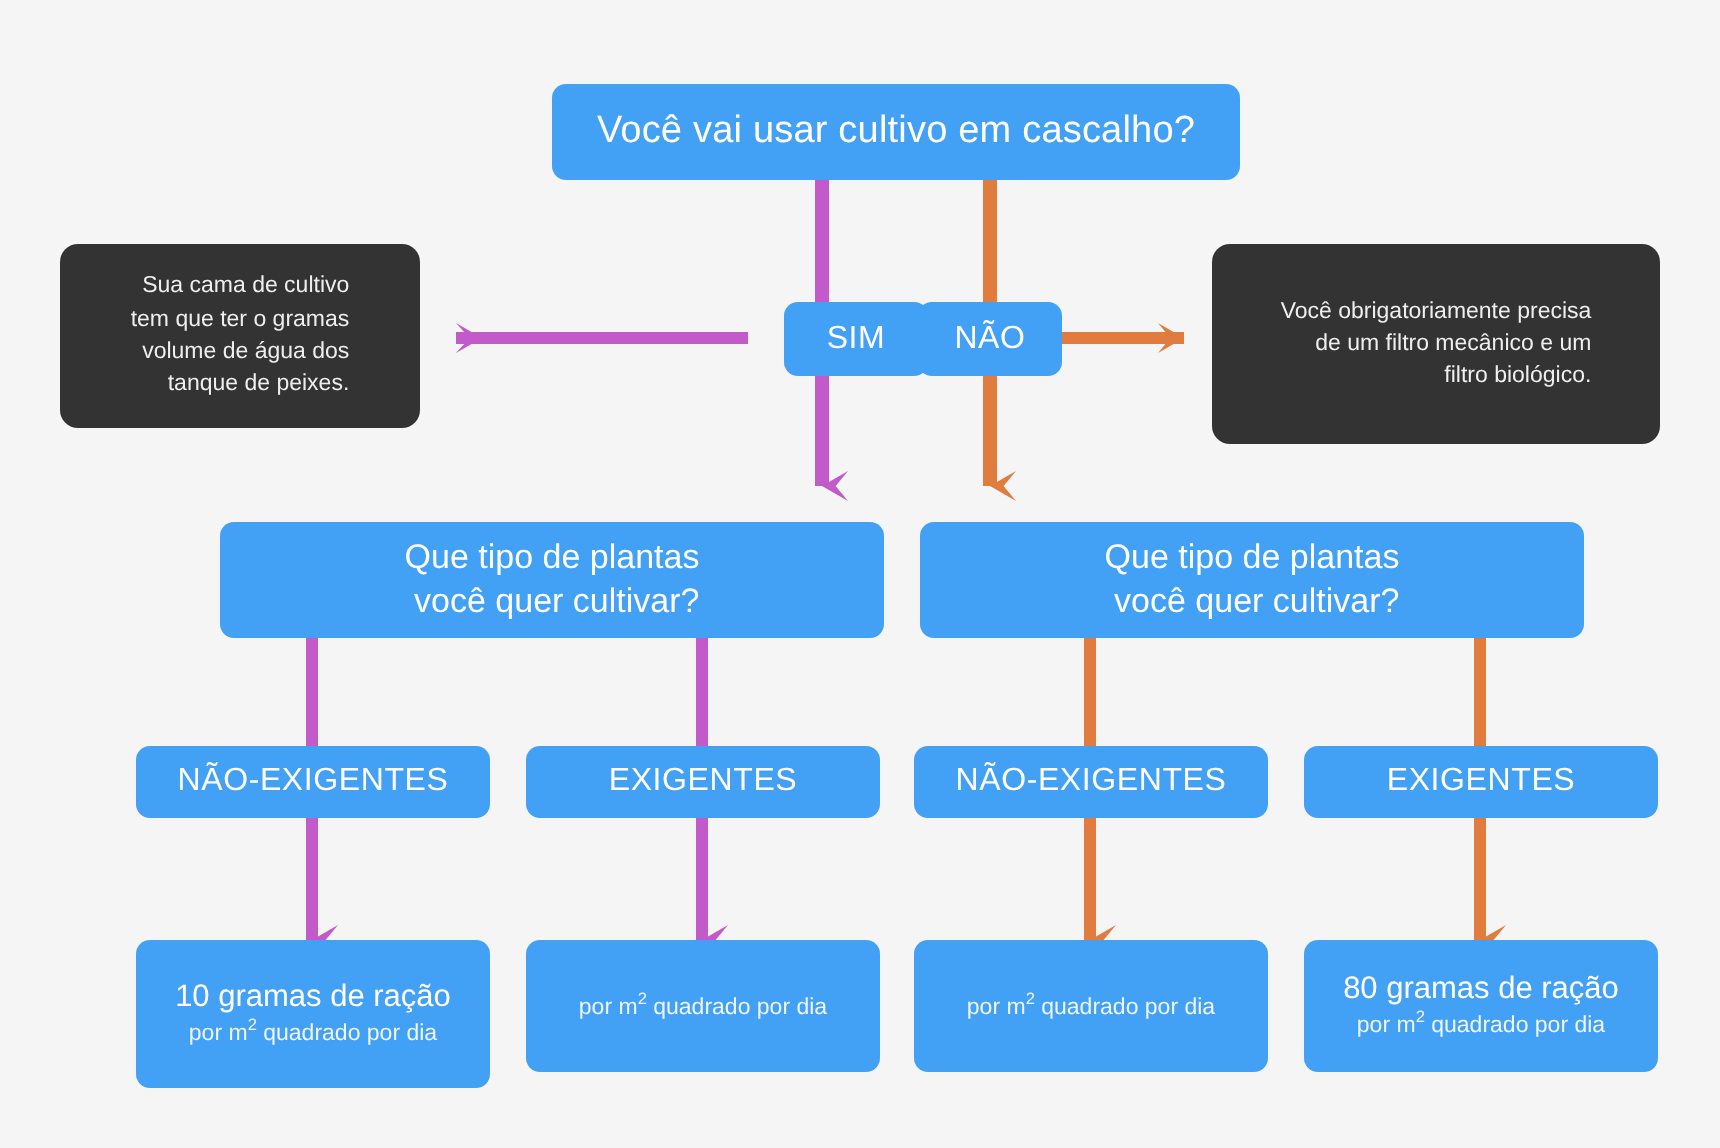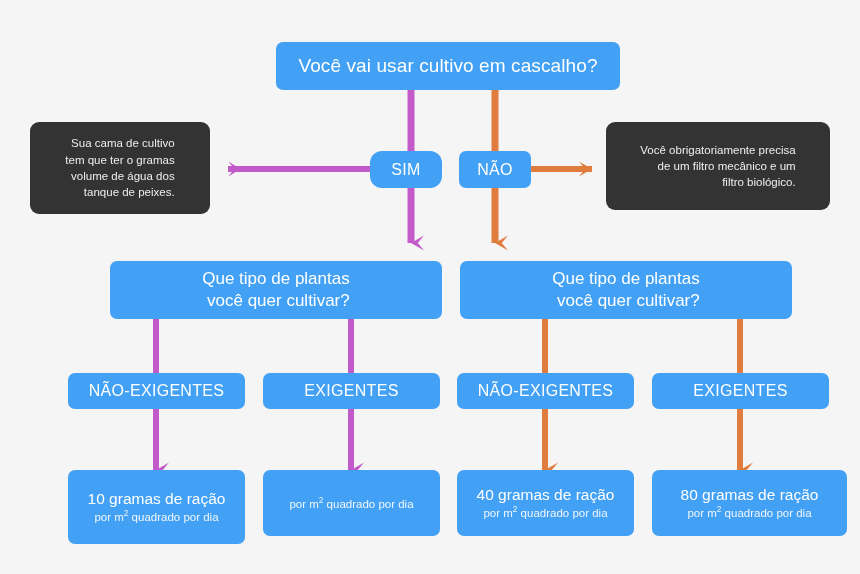--- a/index.html
+++ b/index.html
@@ -108,36 +108,36 @@
     <line x1="156" y1="409" x2="156" y2="470" stroke="#c25ac9" stroke-width="6" marker-end="url(#ah-m-down)"></line>
     <line x1="351" y1="409" x2="351" y2="470" stroke="#c25ac9" stroke-width="6" marker-end="url(#ah-m-down)"></line>
     <line x1="545" y1="409" x2="545" y2="470" stroke="#e07d3e" stroke-width="6" marker-end="url(#ah-o-down)"></line>
     <line x1="740" y1="409" x2="740" y2="470" stroke="#e07d3e" stroke-width="6" marker-end="url(#ah-o-down)"></line>
   </svg>
 
   <div class="node blue q-root" style="left:276px; top:42px; width:344px; height:48px;">
     <span class="title">Você vai usar cultivo em cascalho?</span>
   </div>
 
-  <div class="node blue pill" style="left:370px; top:151px; width:72px; height:37px;border-radius:12px;">
+  <div class="node blue pill" style="left:392px; top:151px; width:72px; height:37px;">
     <span class="title">SIM</span>
   </div>
 
   <div class="node blue pill" style="left:459px; top:151px; width:72px; height:37px;">
     <span class="title">NÃO</span>
   </div>
 
   <div class="node dark note" style="left:30px; top:122px; width:180px; height:92px; padding:0 10px;">
     <span class="title">Sua cama de cultivo
 tem que ter o gramas
 volume de água dos
 tanque de peixes.</span>
   </div>
 
-  <div class="node dark note" style="left:606px; top:122px; width:224px; height:88px; padding:0 10px;">
+  <div class="node dark note" style="left:606px; top:122px; width:224px; height:100px; padding:0 10px;">
     <span class="title">Você obrigatoriamente precisa
 de um filtro mecânico e um
 filtro biológico.</span>
   </div>
 
   <div class="node blue q-branch" style="left:110px; top:261px; width:332px; height:58px;">
     <span class="title">Que tipo de plantas
 você quer cultivar?</span>
   </div>
 
@@ -165,22 +165,21 @@
   <div class="node blue leaf" style="left:68px; top:470px; width:177px; height:74px;">
     <span class="title">10 gramas de ração</span>
     <span class="sub"><span>por m</span><span class="sup">2</span><span> quadrado por dia</span></span>
   </div>
 
   <div class="node blue leaf" style="left:263px; top:470px; width:177px; height:66px;">
     <span class="sub"><span>por m</span><span class="sup">2</span><span> quadrado por dia</span></span>
   </div>
 
   <div class="node blue leaf" style="left:457px; top:470px; width:177px; height:66px;">
-    <span class="title">40 gramas de ração</span>
     <span class="sub"><span>por m</span><span class="sup">2</span><span> quadrado por dia</span></span>
   </div>
 
-  <div class="node blue leaf" style="left:652px; top:470px; width:195px; height:66px;">
+  <div class="node blue leaf" style="left:652px; top:470px; width:177px; height:66px;">
     <span class="title">80 gramas de ração</span>
     <span class="sub"><span>por m</span><span class="sup">2</span><span> quadrado por dia</span></span>
   </div>
 
 </div>
 
 </body></html>

